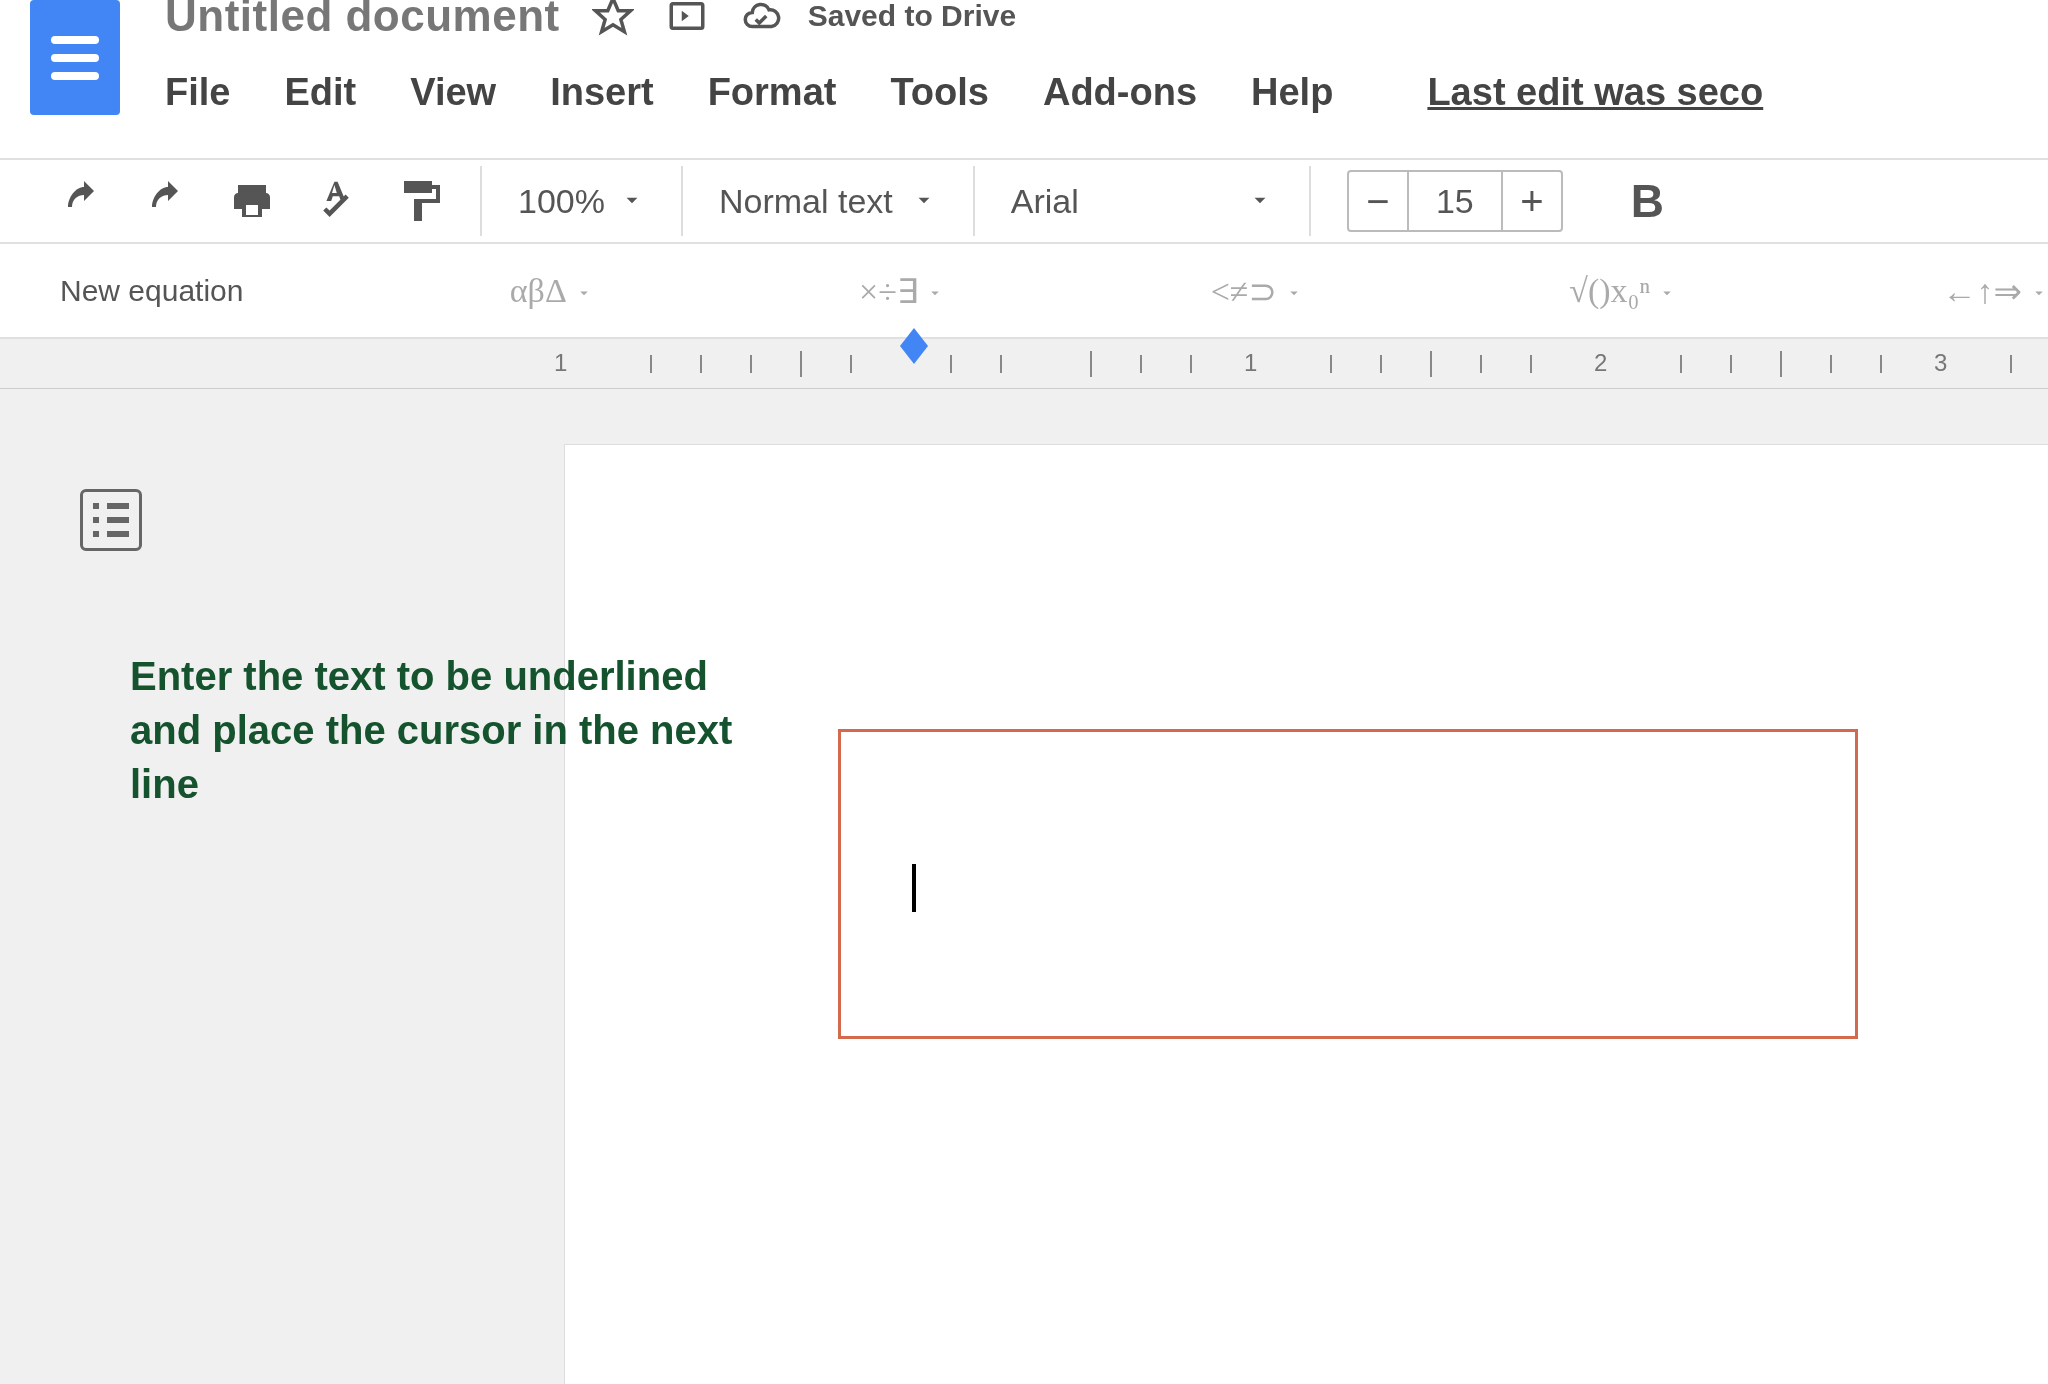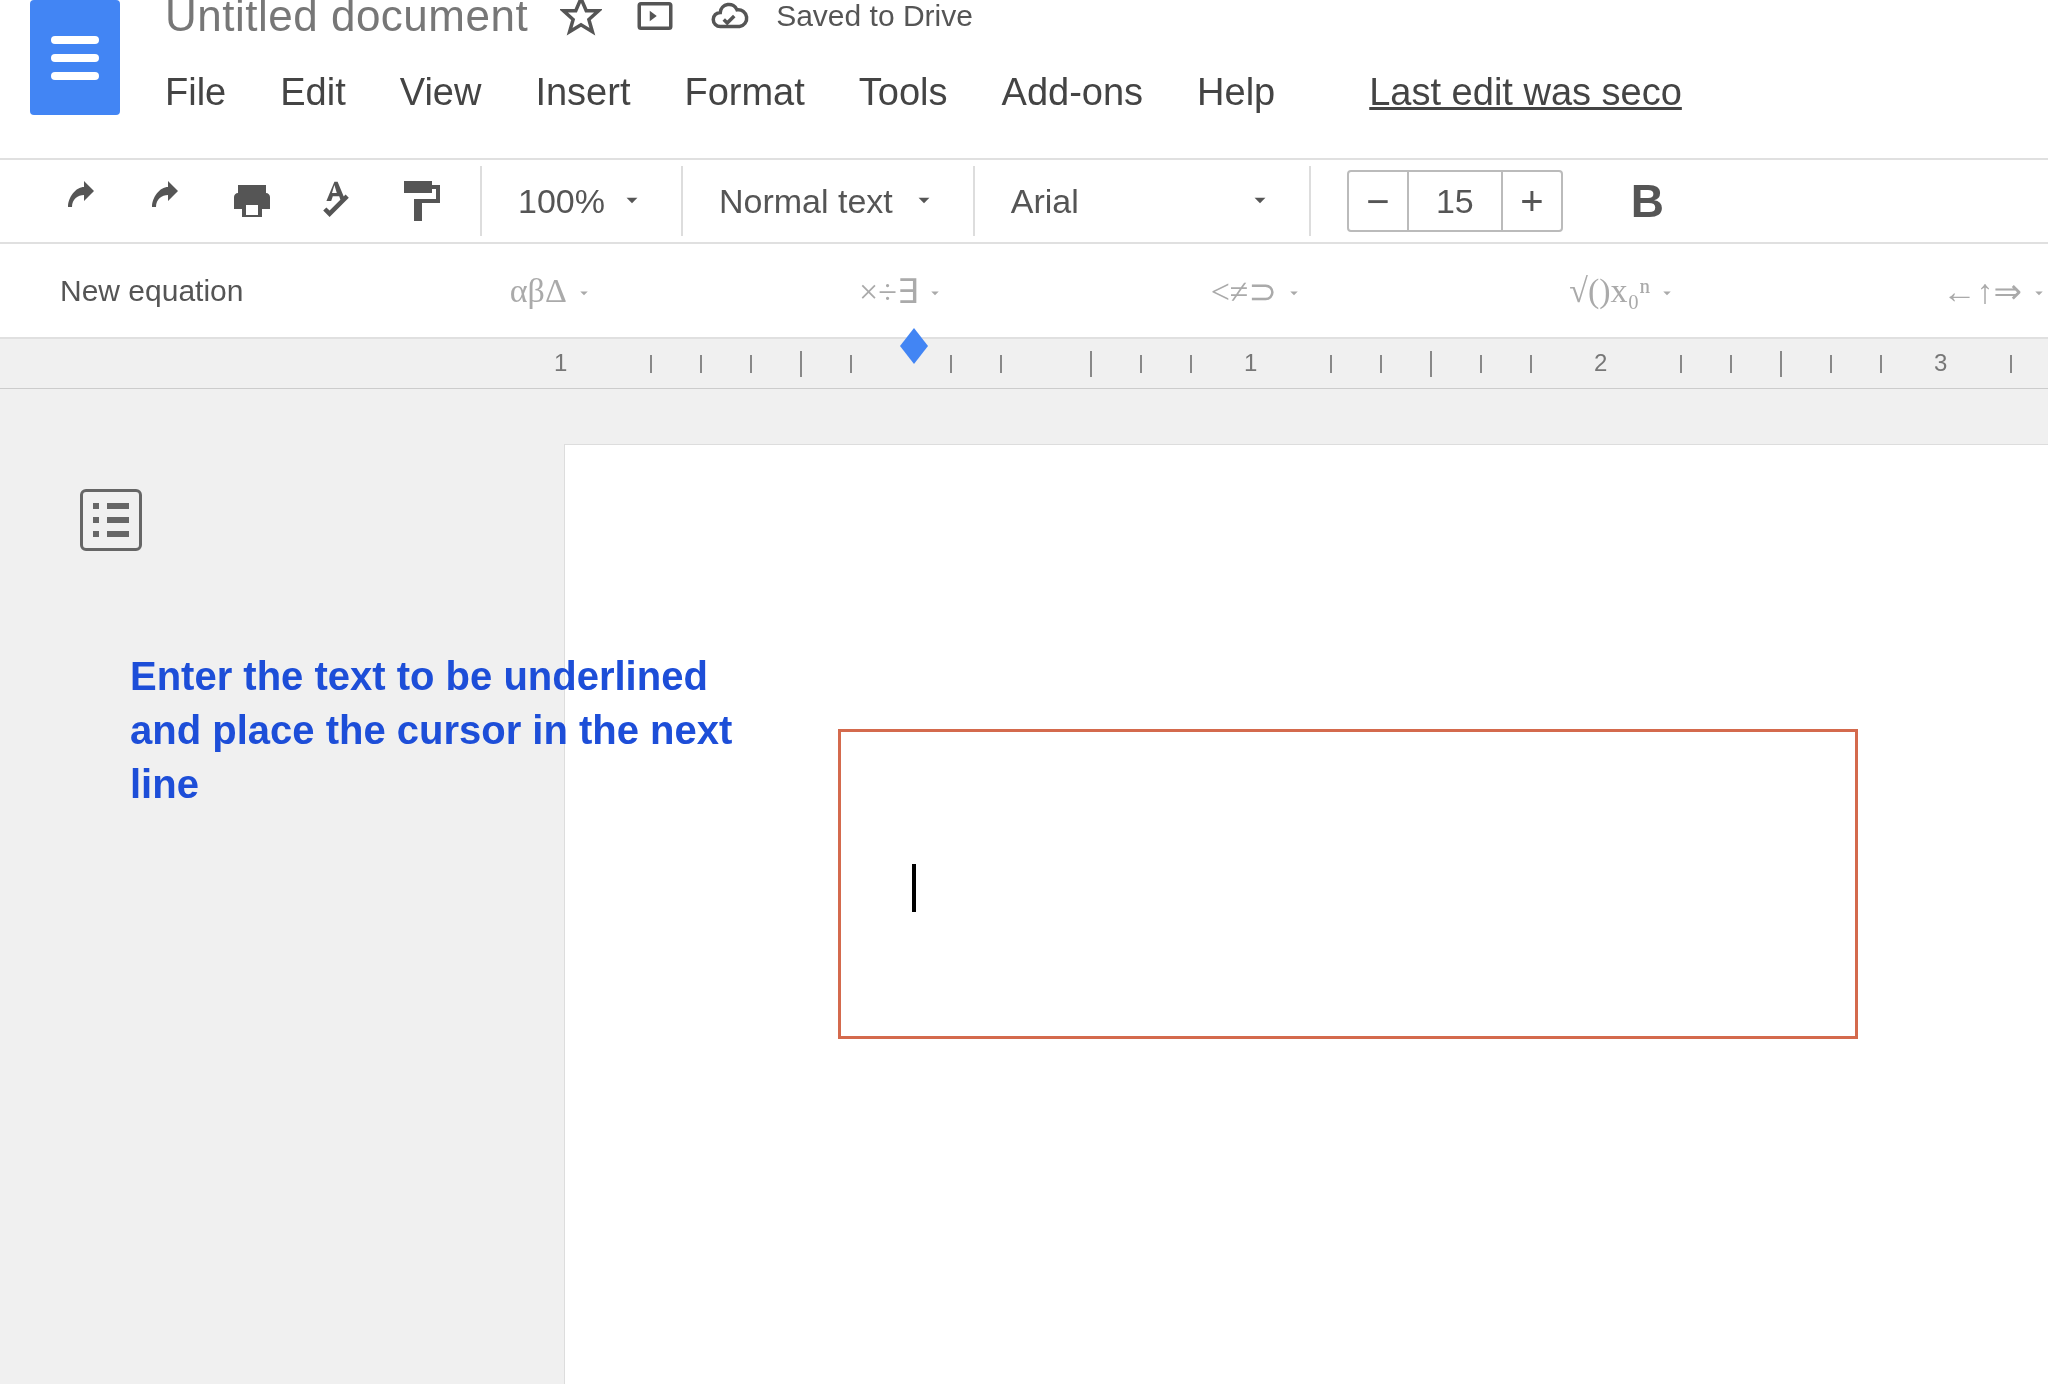--- a/index.html
+++ b/index.html
@@ -1,20 +1,20 @@
 <!DOCTYPE html>
 <html><head>
 <meta charset="utf-8">
 <style>
   * { box-sizing: border-box; margin: 0; padding: 0; }
   html, body { width: 2048px; height: 1384px; font-family: Arial, "Helvetica Neue", Helvetica, sans-serif; background: #fff; overflow: hidden; }
   body { transform-origin: 0 0; }
 
   
-  .header { display: flex; align-items: flex-start; padding: 0 0 0 30px; height: 160px; border-bottom: 2px solid #e0e0e0; }
+  .header { display: flex; align-items: flex-start; padding: 0 0 0 30px; height: 160px; border-bottom: 2px solid #e0e0e0; font-weight: bold; }
   .doc-logo { width: 90px; height: 115px; background: #4285f4; border-radius: 4px; margin-right: 45px; display:flex; flex-direction:column; justify-content:center; align-items:center; }
   .doc-logo .lines { width: 48px; height: 8px; background:#fff; border-radius:4px; margin:5px 0; }
   .titlewrap { display:flex; flex-direction:column; }
   .titlerow { display:flex; align-items:center; gap:32px; height:55px; margin-top:-12px; }
   .doc-title { font-size:44px; color:#777; letter-spacing:.5px; }
   .icon-holder { color:#555; display:flex; align-items:center; }
   .star-icon svg, .arrow-icon svg, .cloud-icon svg { width:42px; height:42px; }
   .saved-text { font-size:30px; color:#555; margin-left:-6px; }
   .menubar { display:flex; gap:54px; margin-top:28px; }
   .menubar span { font-size:38px; color:#444; cursor:pointer; }
@@ -49,21 +49,21 @@
   .indent-marker .up { width:0; height:0; border-left:14px solid transparent; border-right:14px solid transparent; border-bottom:18px solid #4285f4; margin-top:-36px; }
 
   
   .workspace { position:relative; background:#f0f0f0; height:1000px; }
   .page { position:absolute; left:565px; top:56px; width:1500px; height:1100px; background:#fff; box-shadow:0 0 0 1px #ddd; }
   .outline-btn { position:absolute; left:80px; top:100px; width:62px; height:62px; border:3px solid #666; border-radius:6px; display:flex; flex-direction:column; justify-content:center; gap:8px; padding:8px 10px; cursor:pointer; }
   .outline-btn .row { display:flex; align-items:center; gap:8px;}
   .outline-btn .dot { width:6px; height:6px; background:#666;}
   .outline-btn .bar { flex:1; height:6px; background:#666;}
 
-  .annot { position:absolute; left:130px; top:260px; width:660px; color:#1d4ed8; font-size:40px; font-weight:700; line-height:1.35; }
+  .annot { position:absolute; left:130px; top:260px; width:660px; color:#14532d; font-size:40px; font-weight:700; line-height:1.35; }
   .highlight-box { position:absolute; left:838px; top:340px; width:1020px; height:310px; border:3px solid #d46a4d; background:transparent; }
   .doc-text { position:absolute; left:912px; top:420px; font-size:38px; color:#222; }
   .cursor { position:absolute; left:912px; top:475px; width:4px; height:48px; background:#000; }
 
   
 </style>
 </head>
 <body>
 
 <div class="header">

